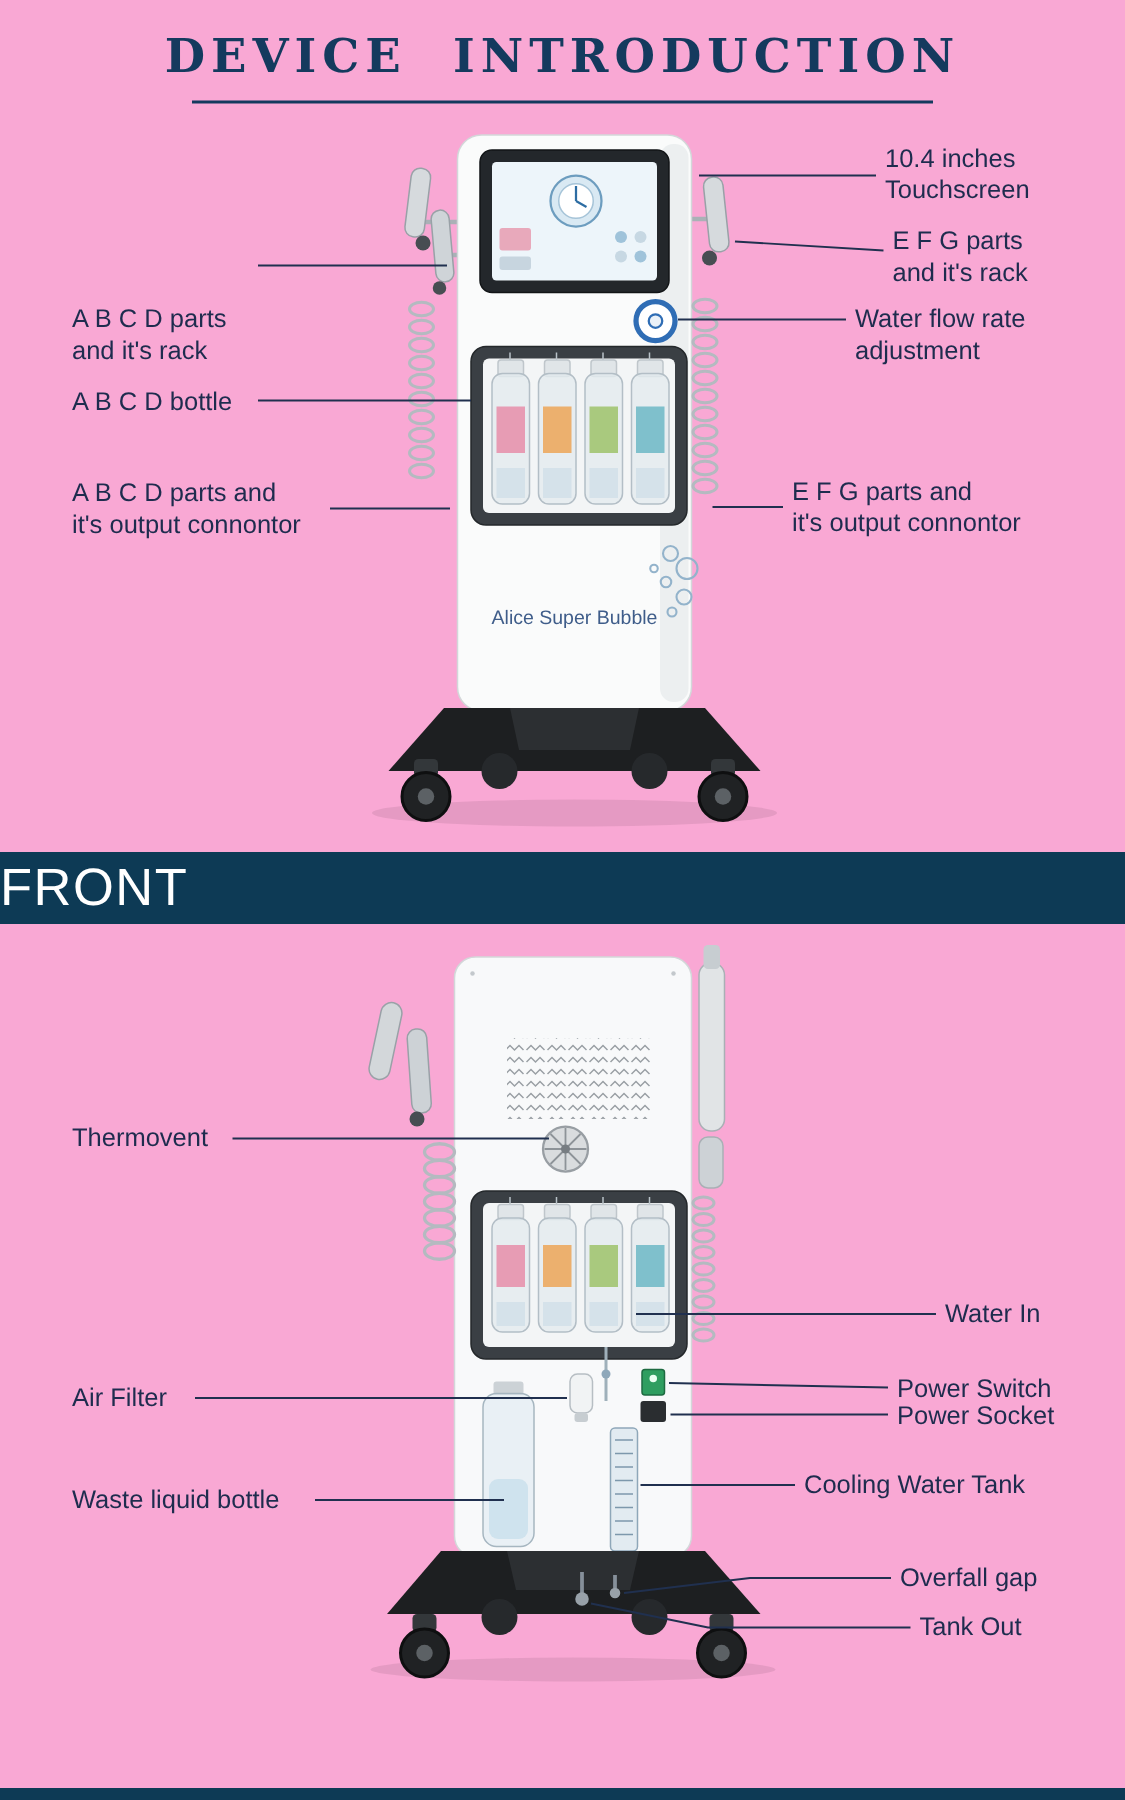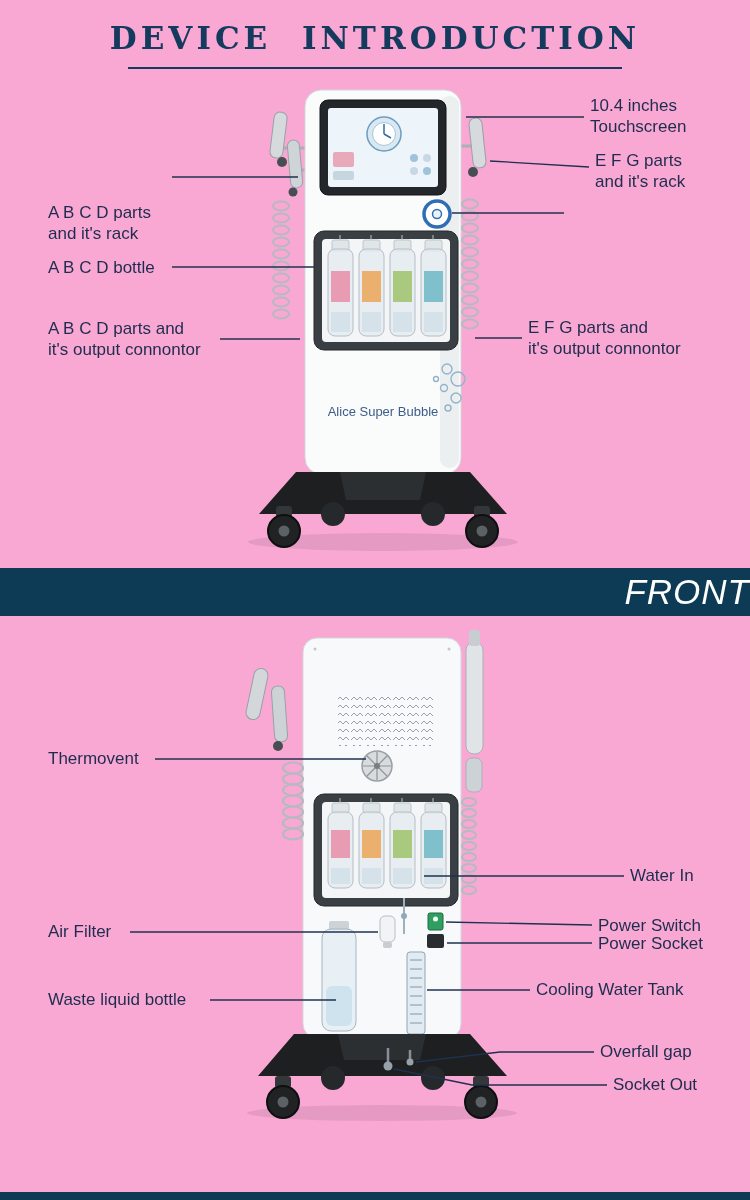--- a/index.html
+++ b/index.html
@@ -32,22 +32,22 @@
   .bl-l1 { left:48px;  top:132px;text-align:center; }
   .bl-l2 { left:48px;  top:305px;text-align:center; }
   .bl-l3 { left:48px;  top:373px; }
   .bl-r1 { left:630px; top:249px; }
   .bl-r2 { left:598px; top:300px; line-height:19px; }
   .bl-r3 { left:598px; top:318px; line-height:19px; }
   .bl-r4 { left:536px; top:363px; }
   .bl-r5 { left:600px; top:425px; }
   .bl-r6 { left:613px; top:458px; }
 
-  .banner { position:absolute; left:0; width:750px; display:flex; align-items:center; justify-content:flex-end;
-            background:#0d3a55; color:#ffffff; font-size:35px; letter-spacing:1px;font-style:italic; }
+  .banner { position:absolute; left:0; width:750px; display:flex; align-items:center; justify-content:flex-start;
+            background:#0d3a55; color:#ffffff; font-size:35px; letter-spacing:1px; }
   .banner-front { top:568px; height:48px; }
   .banner-back  { top:1148px; height:52px;margin-top:44px; }
 
   .brand { position:absolute; left:322px; top:381px; width:122px; text-align:center;
            font-size:13px; color:#3f5d8a;margin-top:23px; }
 </style>
 </head>
 <body>
 
 <div class="page">
@@ -188,20 +188,22 @@
 
     <div class="label fl-l1">A B C D parts
 and it's rack</div>
     <div class="label fl-l2">A B C D bottle</div>
     <div class="label fl-l3">A B C D parts and
 it's output connontor</div>
     <div class="label fl-r1 ta-r">10.4 inches
 Touchscreen</div>
     <div class="label fl-r2 ta-r">E F G parts
 and it's rack</div>
+    <div class="label fl-r3">Water flow rate
+adjustment</div>
     <div class="label fl-r4">E F G parts and
 it's output connontor</div>
   </div>
 
   <div class="banner banner-front">
     <span>FRONT</span>
   </div>
 
   <div class="section back-section">
 
@@ -337,20 +339,20 @@
     </svg>
 
     <div class="label bl-l1">Thermovent</div>
     <div class="label bl-l2">Air Filter</div>
     <div class="label bl-l3">Waste liquid bottle</div>
     <div class="label bl-r1">Water In</div>
     <div class="label bl-r2">Power Switch</div>
     <div class="label bl-r3">Power Socket</div>
     <div class="label bl-r4">Cooling Water Tank</div>
     <div class="label bl-r5">Overfall gap</div>
-    <div class="label bl-r6">Socket Out</div>
+    <div class="label bl-r6">Tank Out</div>
   </div>
 
   <div class="banner banner-back">
     <span>BACK</span>
   </div>
 
 </div>
 
 </body></html>

